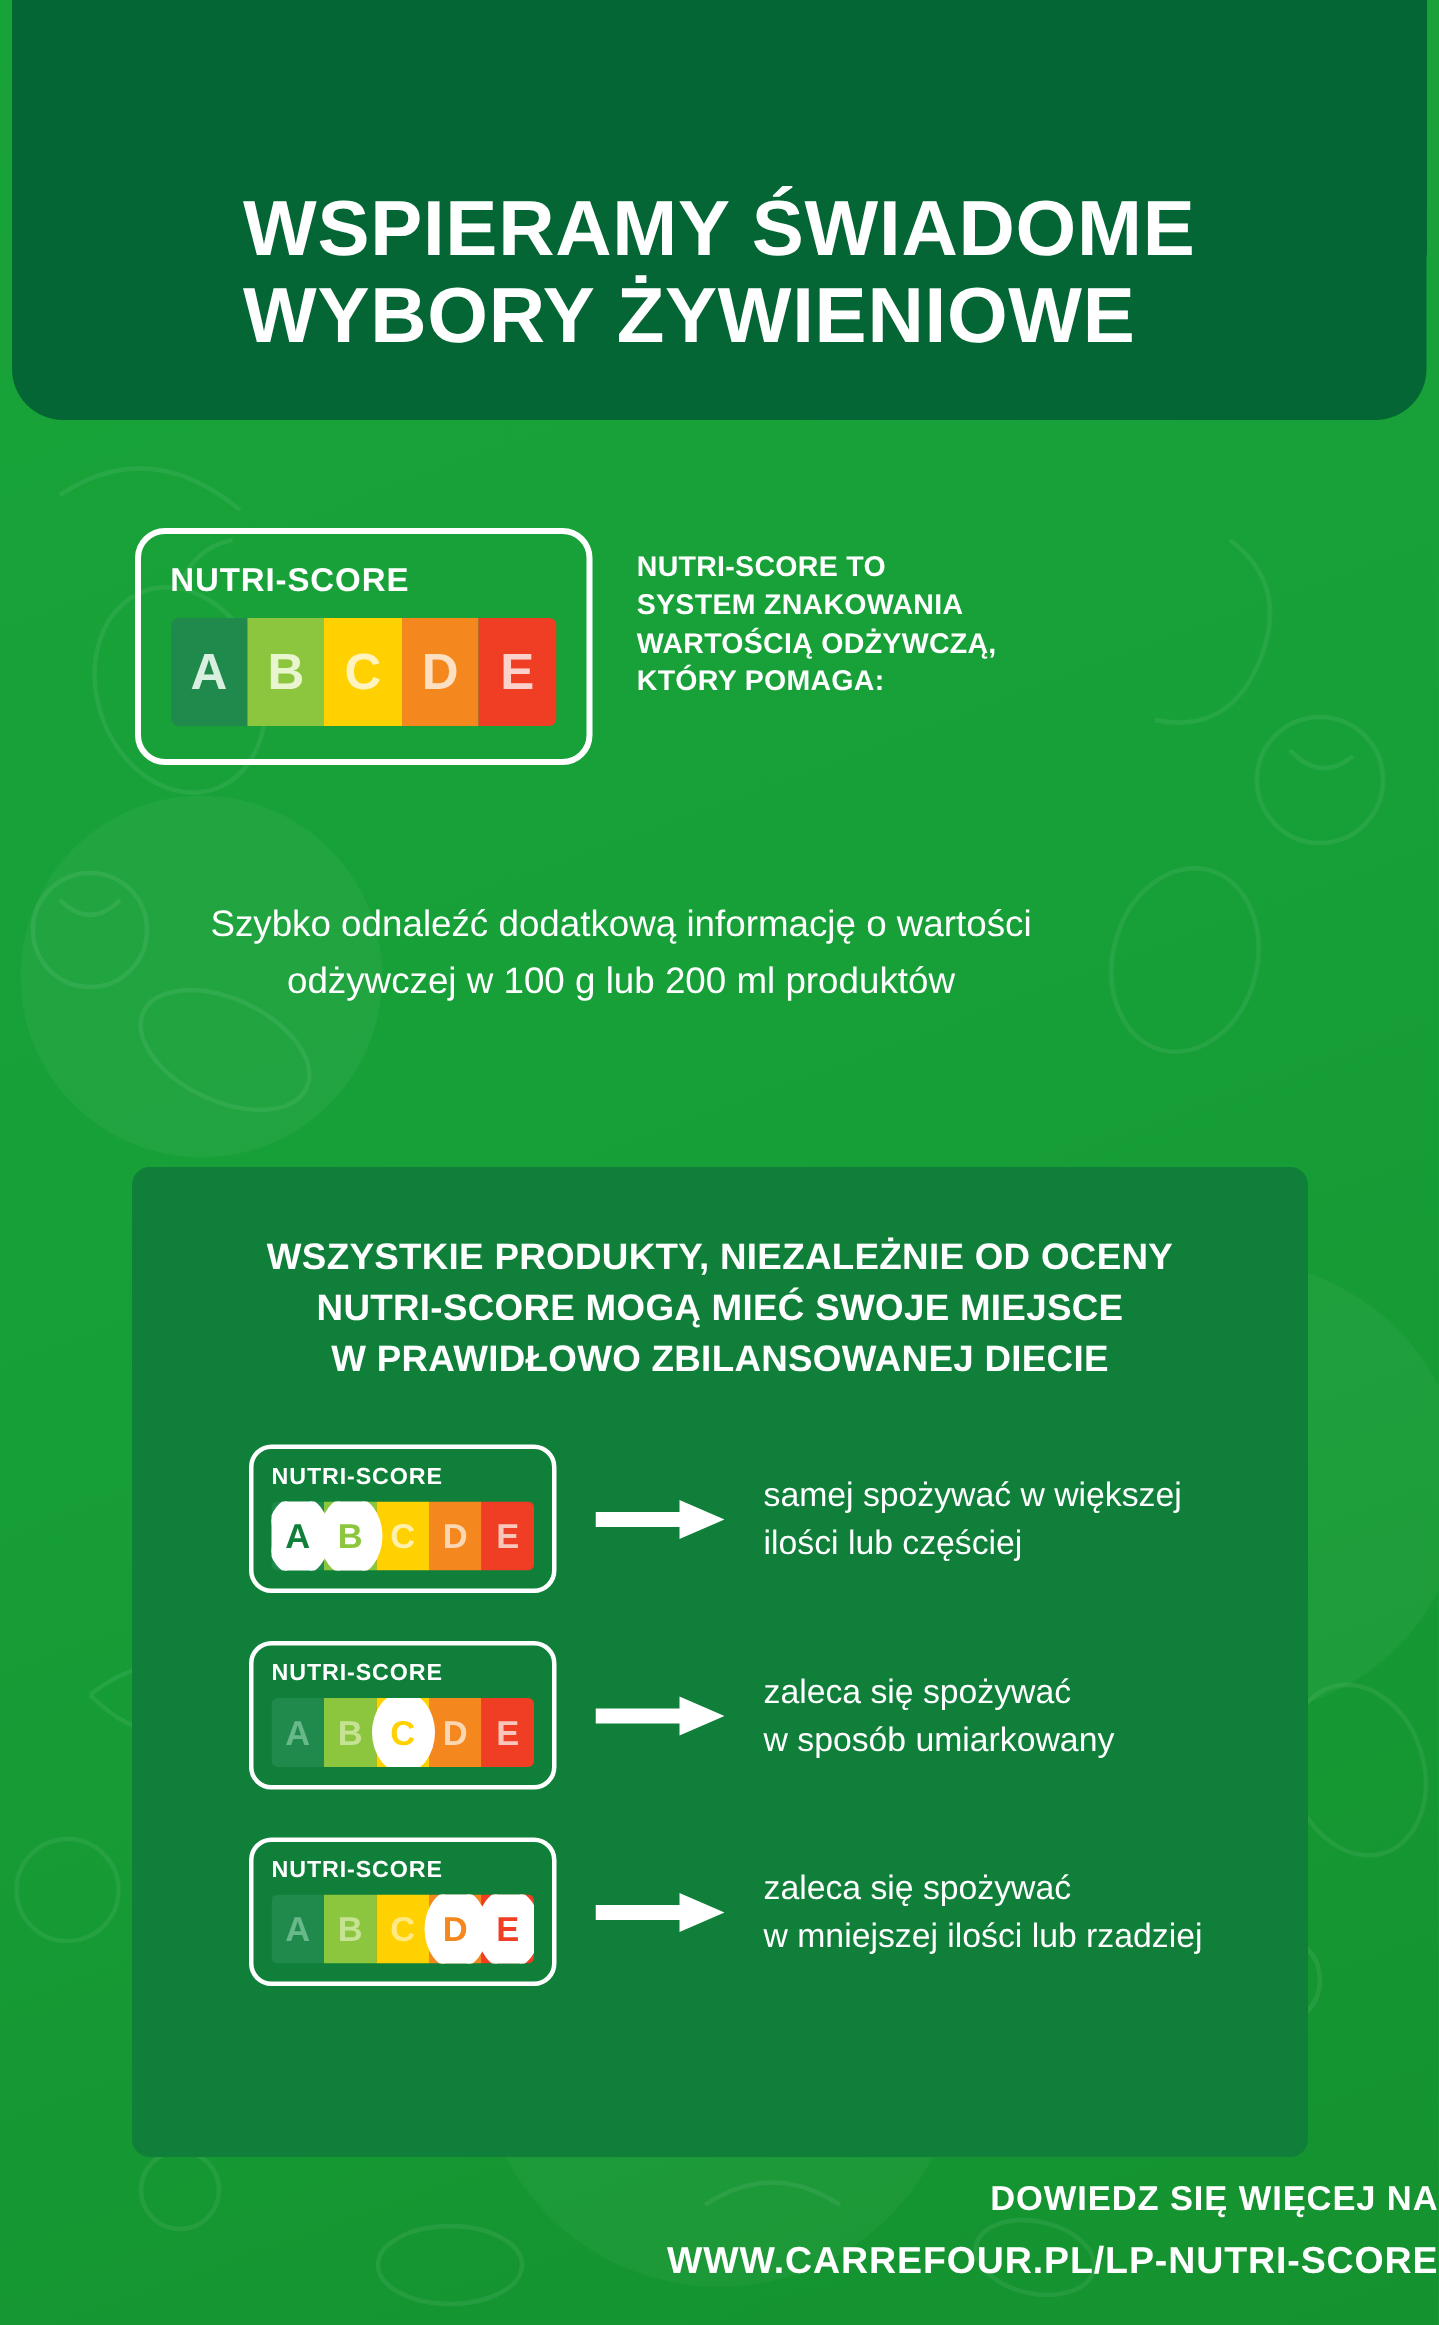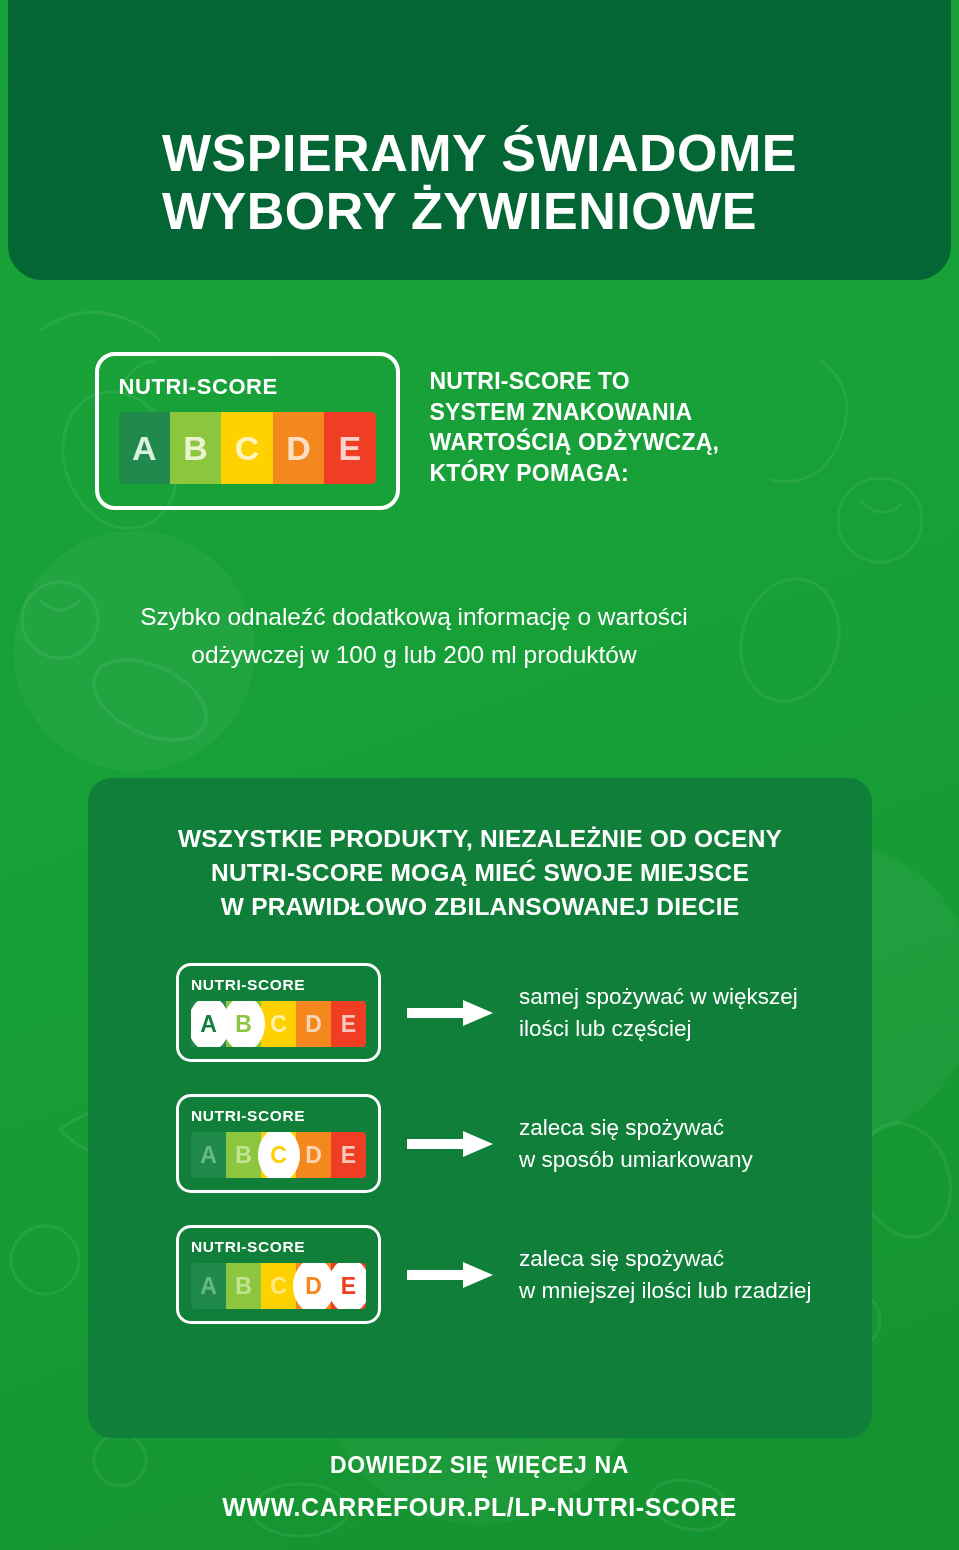--- a/index.html
+++ b/index.html
@@ -67,36 +67,35 @@
     top: 352px;
     width: 959px;
     display: flex;
     justify-content: center;
     gap: 30px;
     align-items: flex-start;
   }
   .intro-text {
     width: 445px;
     color: #ffffff;
-    font-size: 23px;
+    font-size: 19px;
     font-weight: bold;
     line-height: 1.33;
     text-transform: uppercase;
     padding-top: 14px;
     letter-spacing: 0.2px;
   }
 
   
   .ns-badge {
     border: 4px solid #ffffff;
     border-radius: 20px;
     background: transparent;
     box-sizing: border-box;
     display: inline-block;
-    margin-left: 10px;
   }
   .ns-badge .ns-title {
     color: #ffffff;
     font-weight: bold;
     letter-spacing: 0.6px;
   }
   .ns-letters {
     display: flex;
     border-radius: 5px;
     overflow: hidden;
@@ -148,21 +147,21 @@
   }
 
   
   .card {
     position: absolute;
     left: 88px;
     top: 778px;
     width: 784px;
     height: 660px;
     background: #0f7f3a;
-    border-radius: 24px;
+    border-radius: 12px;
     box-sizing: border-box;
     padding: 44px 40px 30px 40px;
   }
   .card h2 {
     margin: 0 0 40px 0;
     color: #ffffff;
     font-size: 24.5px;
     line-height: 1.38;
     font-weight: bold;
     text-align: center;
@@ -177,21 +176,21 @@
     font-size: 22.5px;
     line-height: 1.42;
   }
 
   
   .footer {
     position: absolute;
     left: 0;
     top: 1452px;
     width: 959px;
-    text-align: center;
+    text-align: right;
     color: #ffffff;
     font-weight: bold;
   }
   .footer .f1 { font-size: 23px; letter-spacing: 0.6px; text-transform: uppercase; }
   .footer .f2 { font-size: 25px; letter-spacing: 0.6px; margin-top: 14px; text-transform: uppercase; }
 </style>
 </head>
 <body>
 
 <div class="page">

